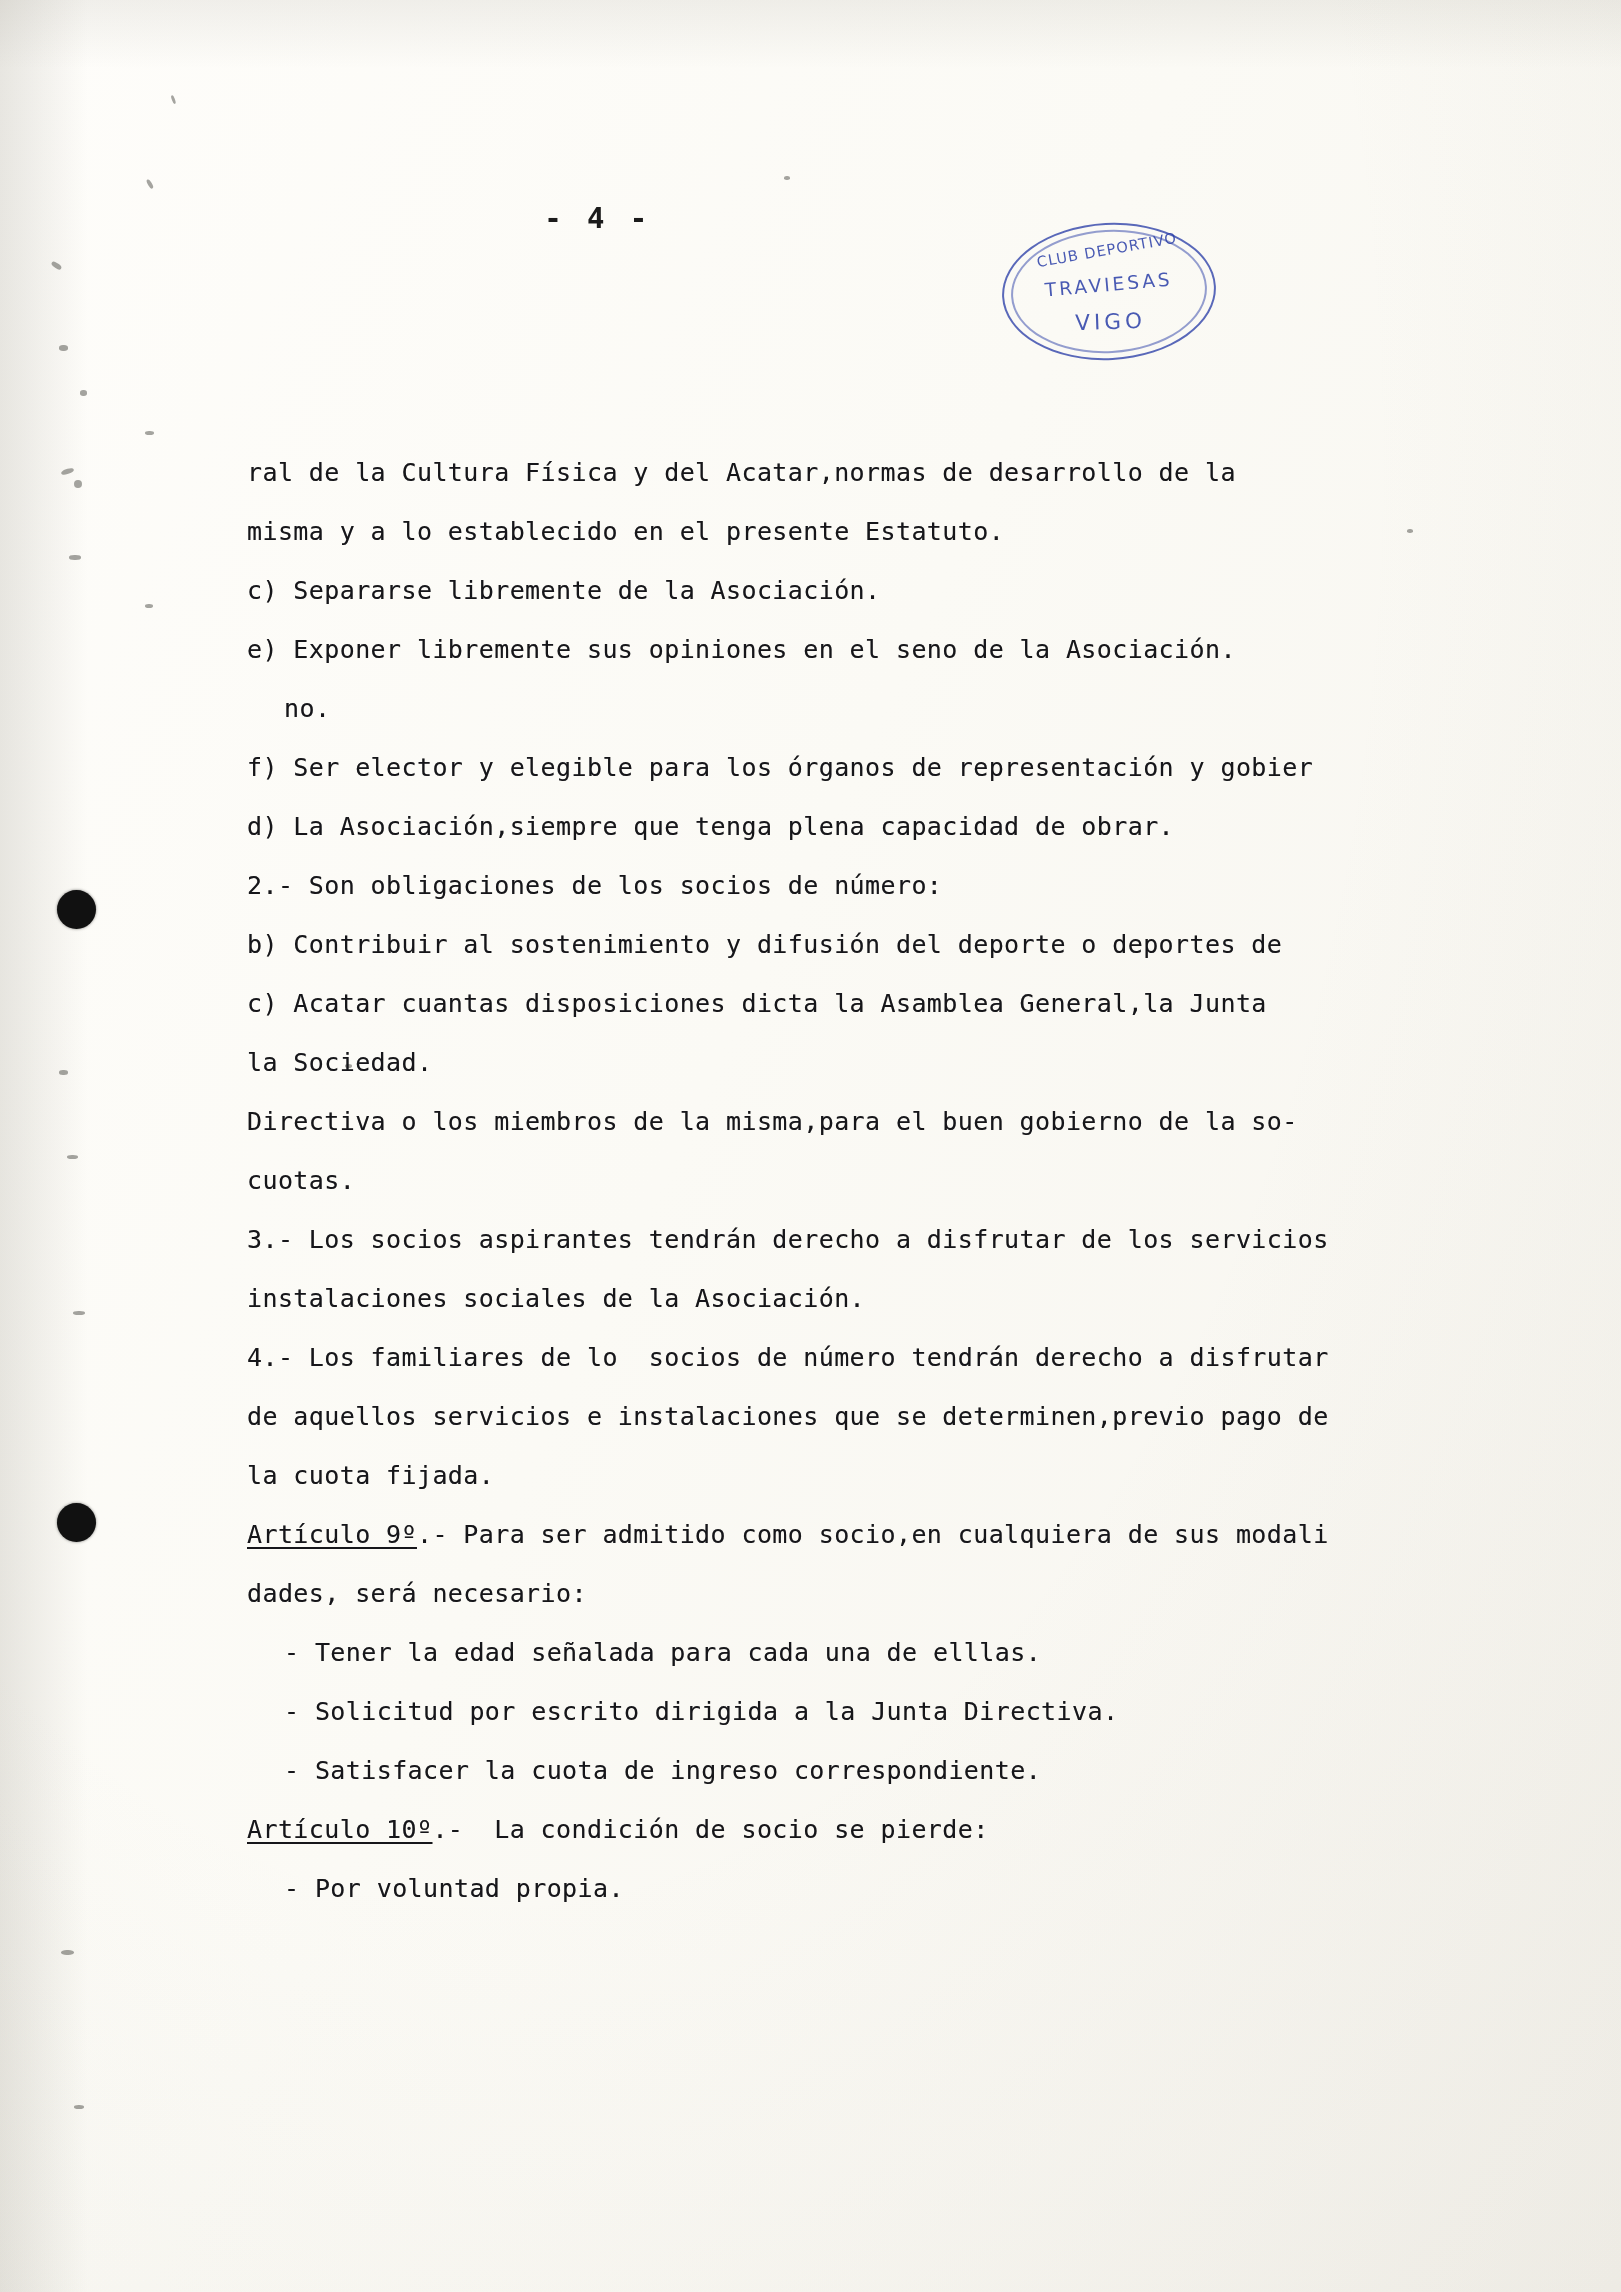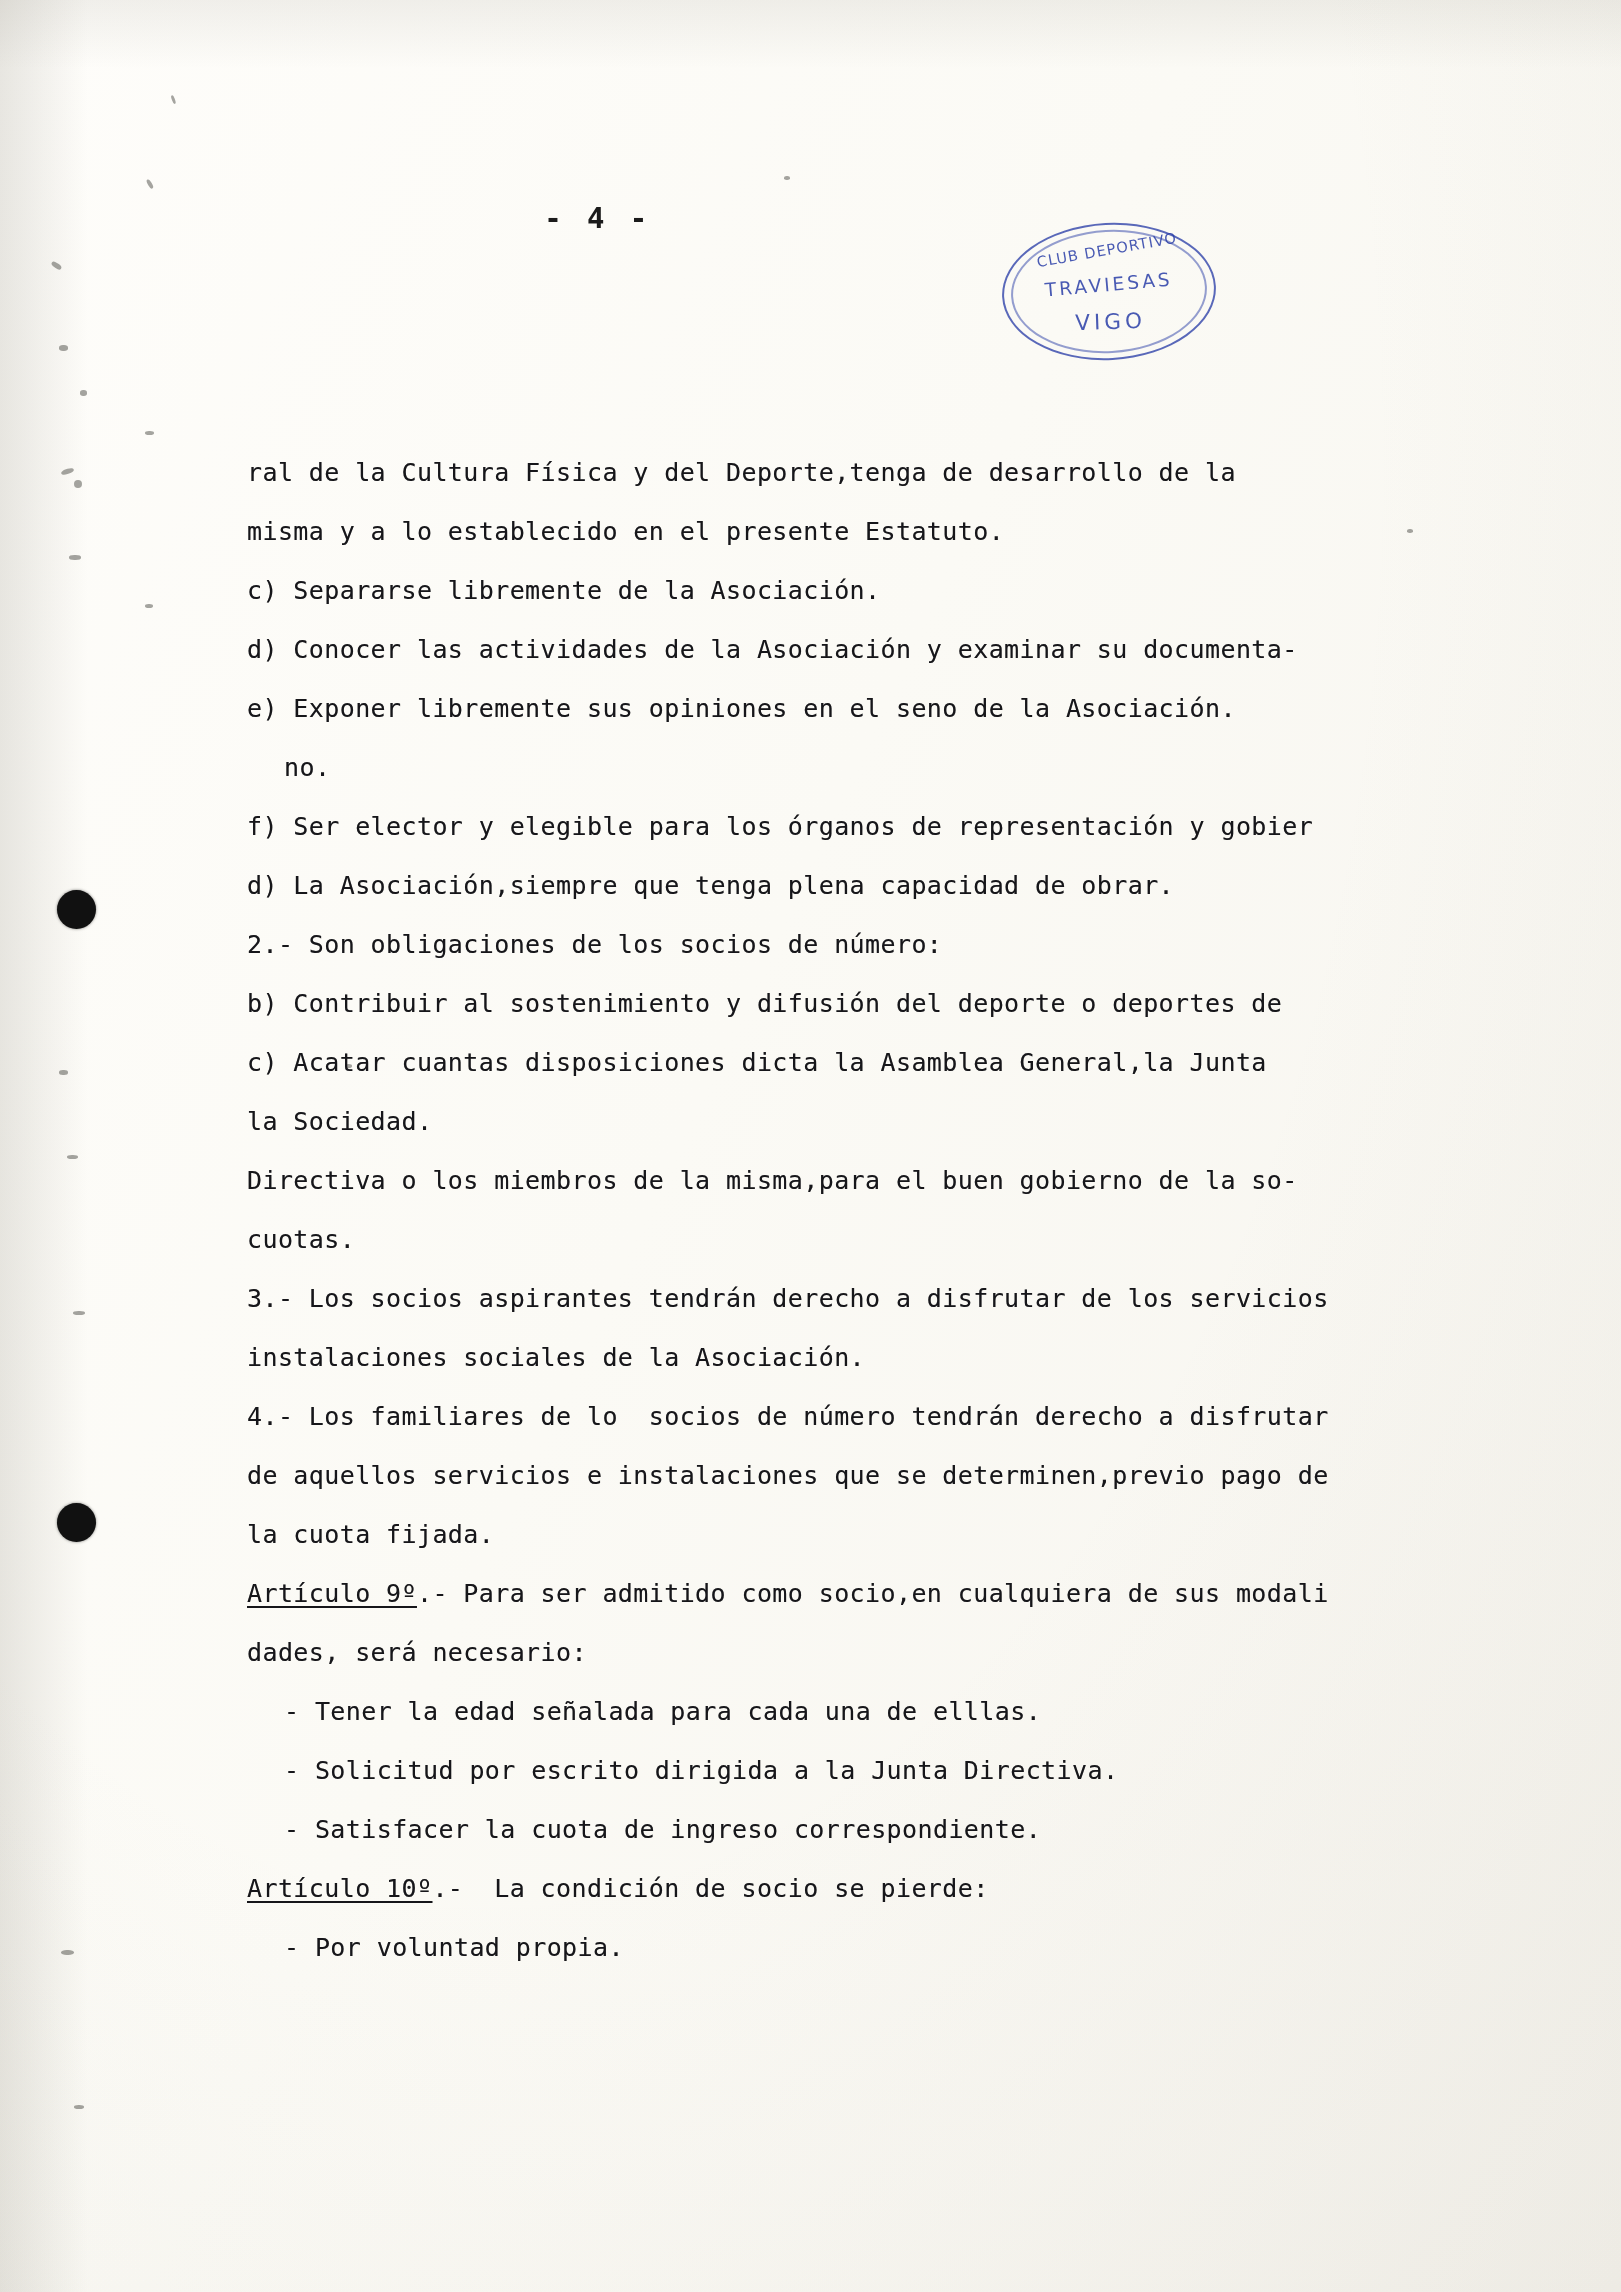--- a/index.html
+++ b/index.html
@@ -179,24 +179,23 @@
 
   <div class="stamp">
     <div class="oval"></div>
     <div class="oval inner"></div>
     <div class="stamp-line l1">CLUB DEPORTIVO</div>
     <div class="stamp-line l2">TRAVIESAS</div>
     <div class="stamp-line l3">VIGO</div>
   </div>
 
   <div class="body-text" id="body-text">
-      <div class="line">ral de la Cultura Física y del Deporte,tenga de desarrollo de la</div>
+      <div class="line">ral de la Cultura Física y del Acatar,normas de desarrollo de la</div>
       <div class="line">misma y a lo establecido en el presente Estatuto.</div>
       <div class="line">c) Separarse libremente de la Asociación.</div>
-      <div class="line">d) Conocer las actividades de la Asociación y examinar su documenta-</div>
       <div class="line">e) Exponer libremente sus opiniones en el seno de la Asociación.</div>
       <div class="line indent">no.</div>
       <div class="line">f) Ser elector y elegible para los órganos de representación y gobier</div>
       <div class="line">d) La Asociación,siempre que tenga plena capacidad de obrar.</div>
       <div class="line">2.- Son obligaciones de los socios de número:</div>
       <div class="line">b) Contribuir al sostenimiento y difusión del deporte o deportes de</div>
       <div class="line">c) Acatar cuantas disposiciones dicta la Asamblea General,la Junta</div>
       <div class="line">la Sociedad.</div>
       <div class="line">Directiva o los miembros de la misma,para el buen gobierno de la so-</div>
       <div class="line">cuotas.</div>

